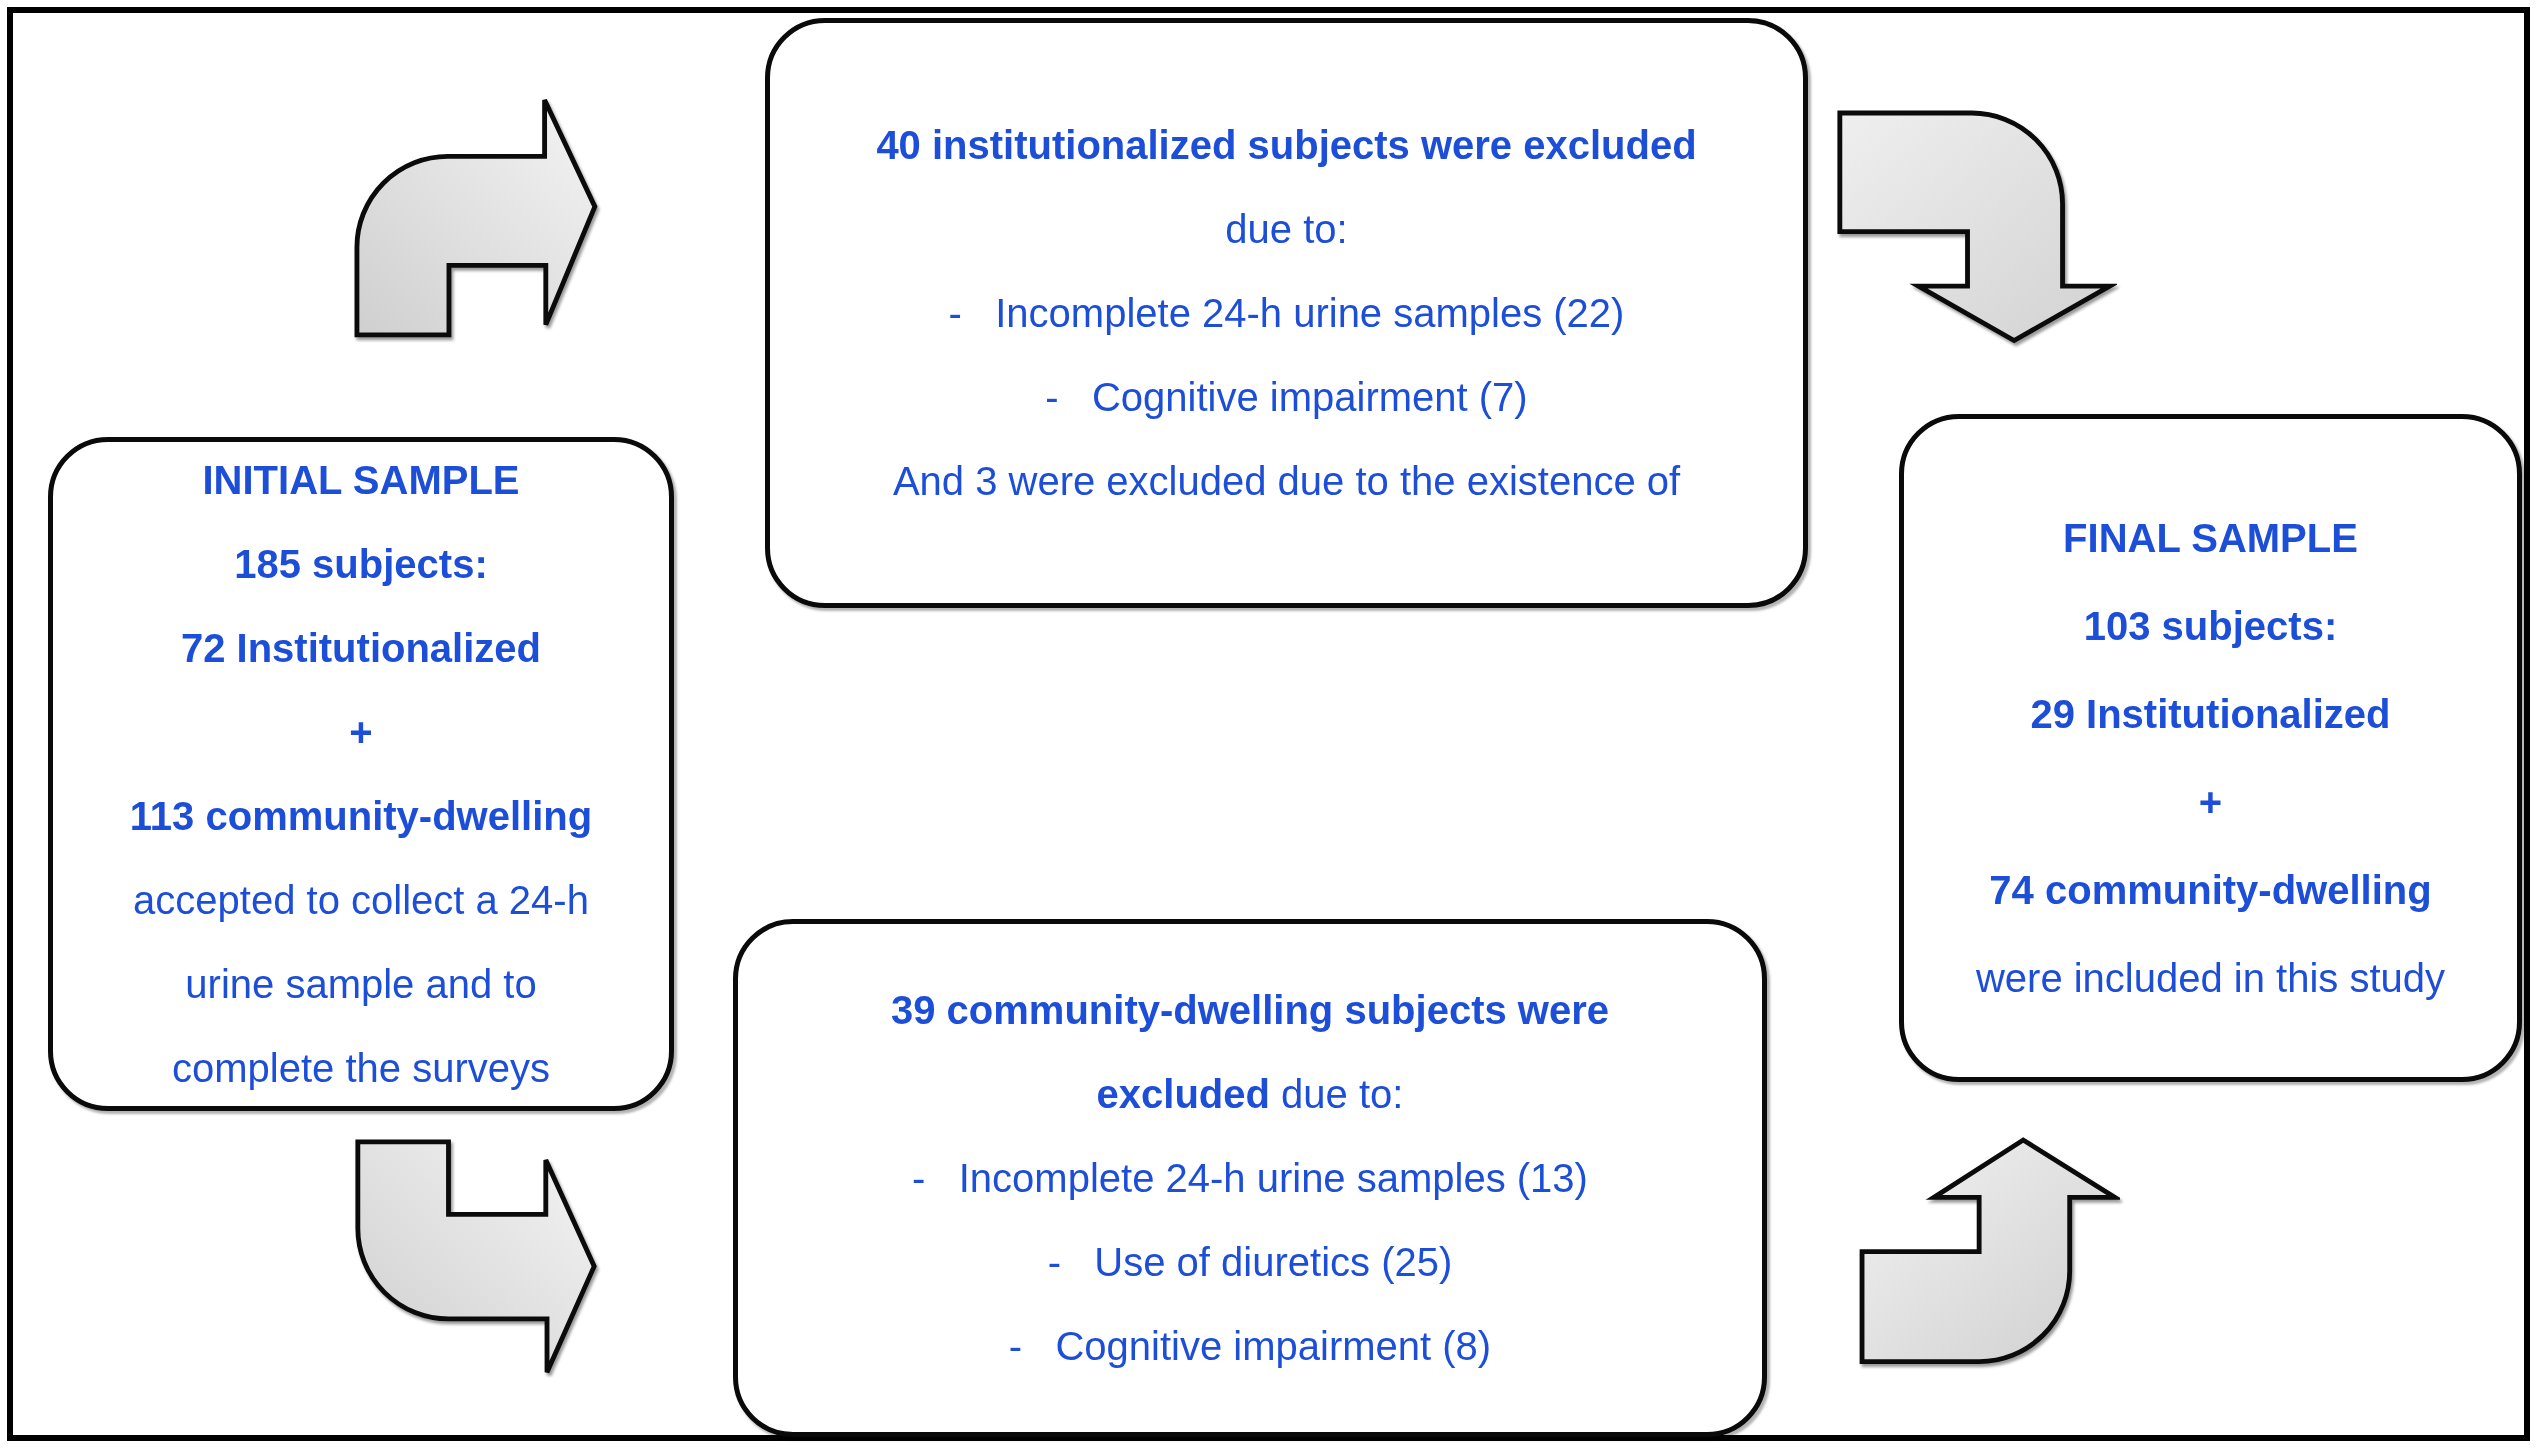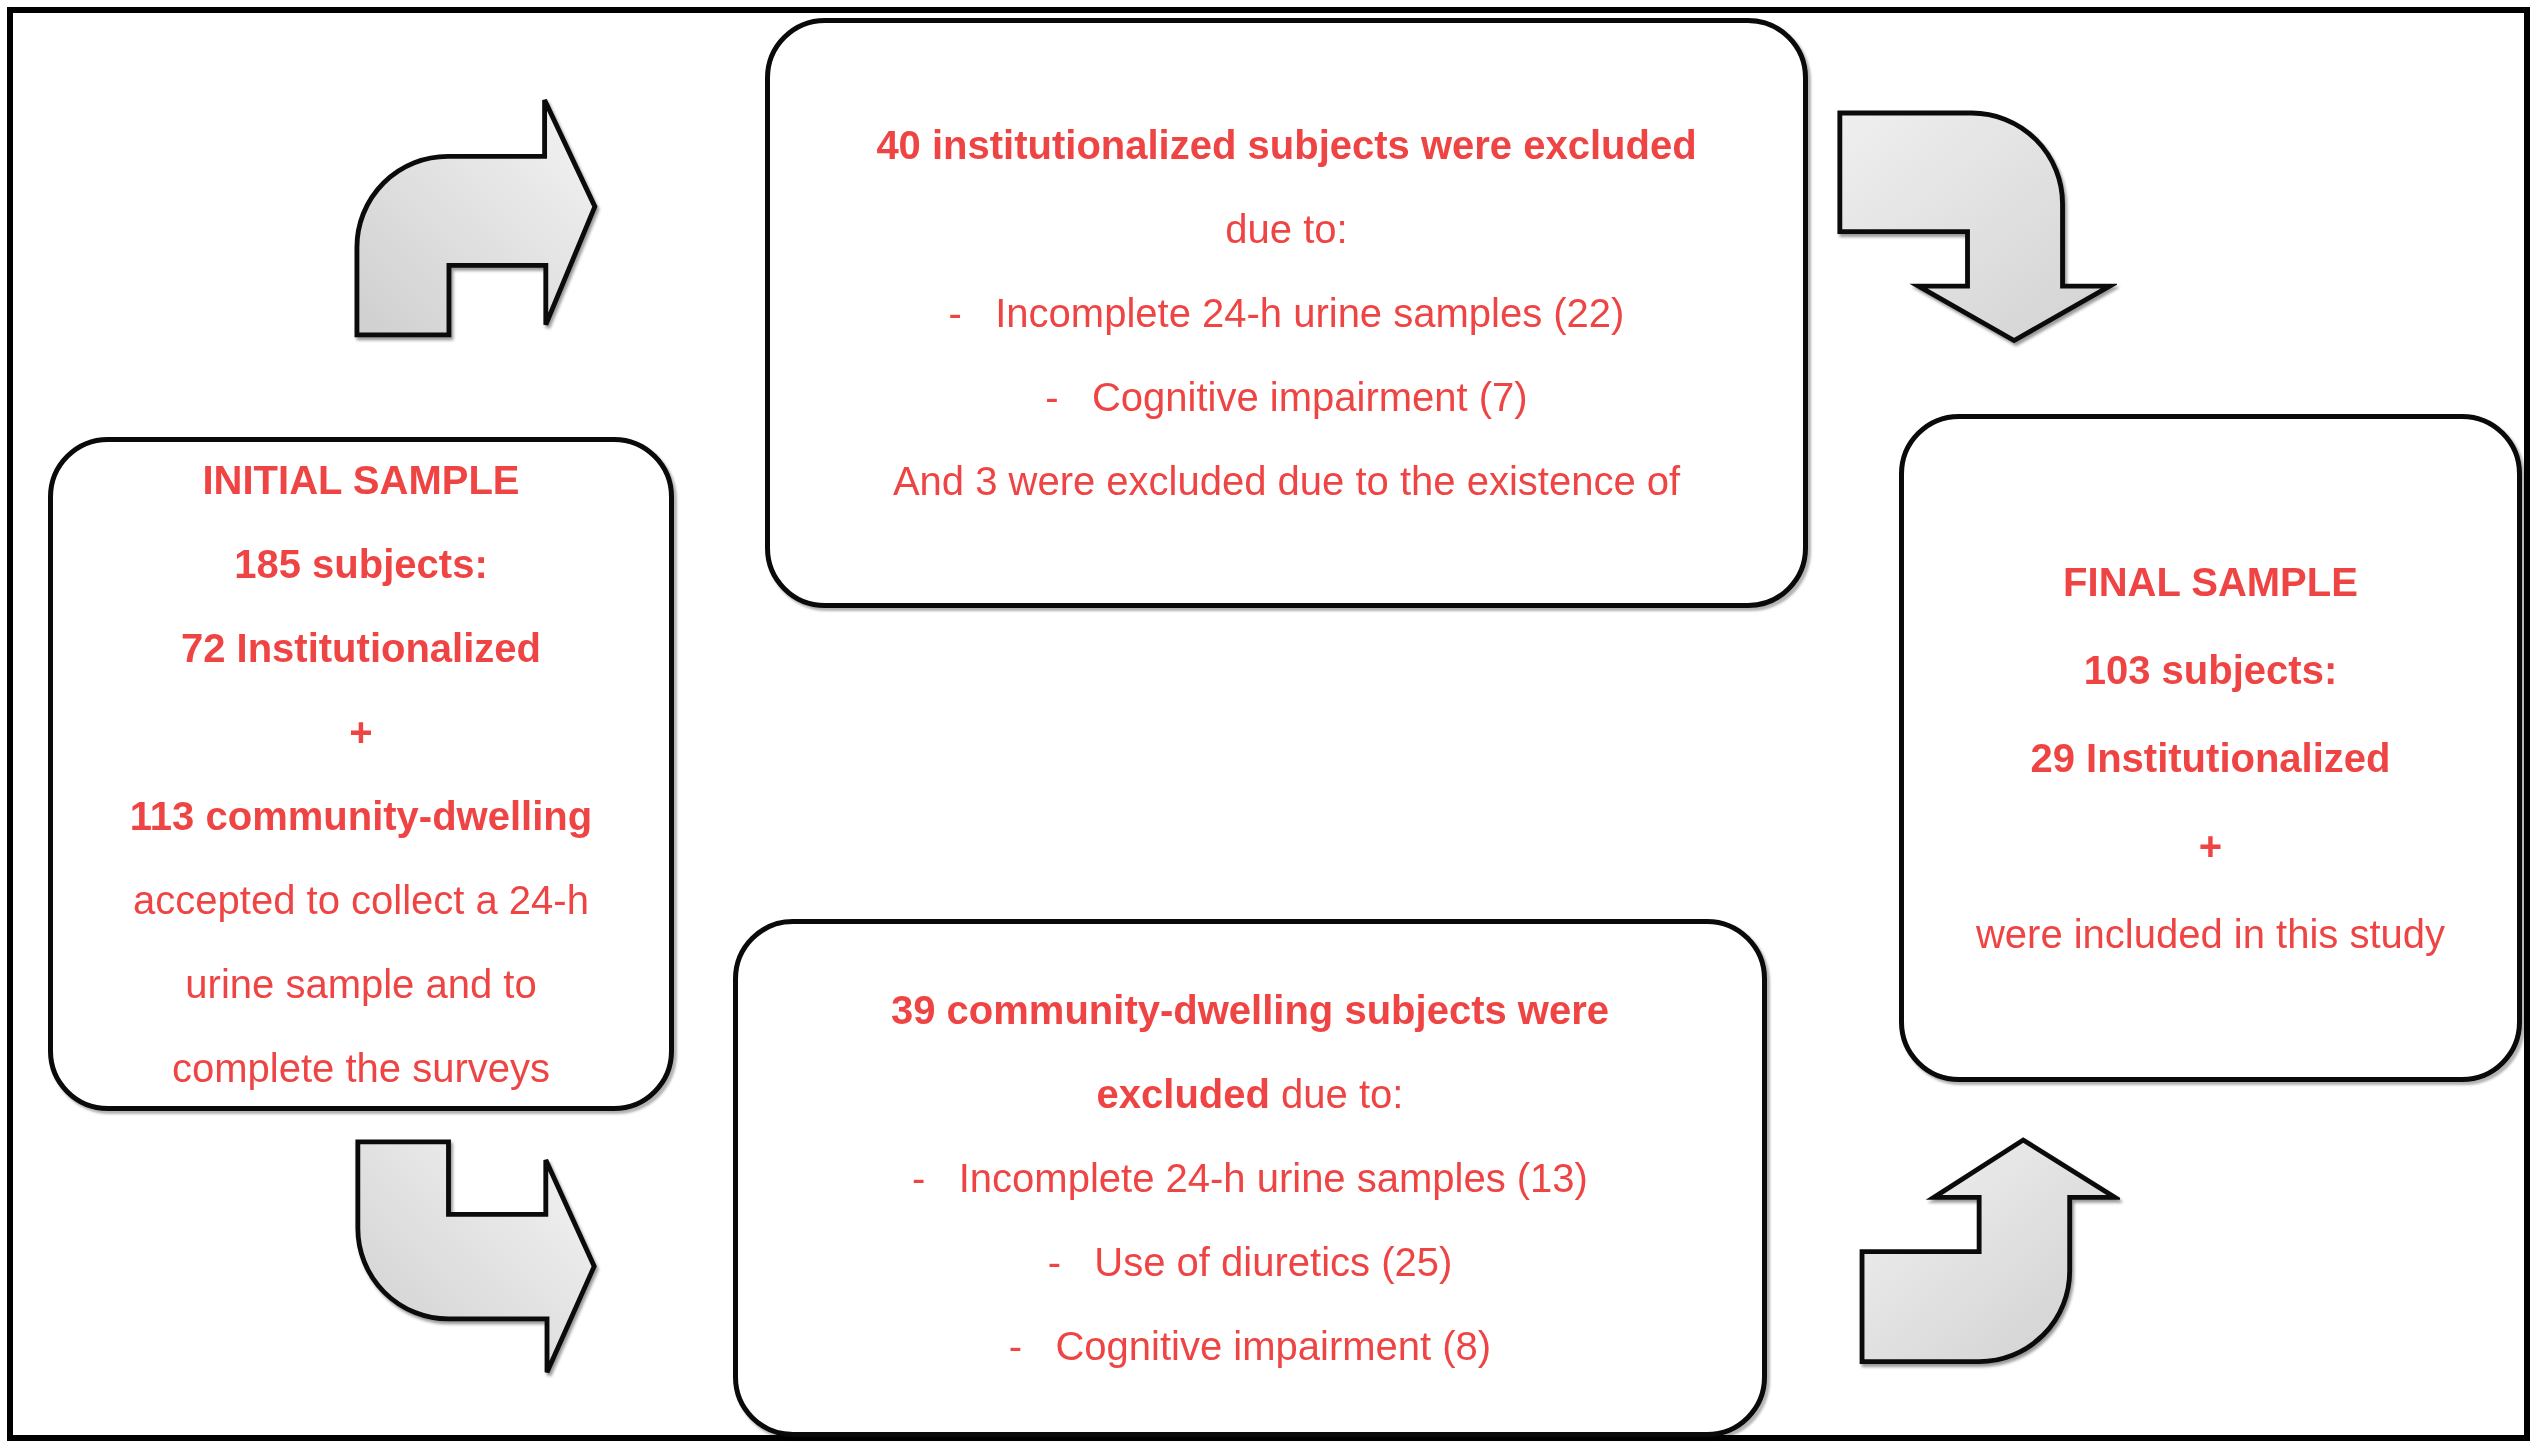--- a/index.html
+++ b/index.html
@@ -37,21 +37,21 @@
     align-items: center;
     text-align: center;
     box-sizing: border-box;
   }
   .line {
     font-size: 40px;
     line-height: 84px;
     height: 84px;
     white-space: nowrap;
     font-weight: 400;
-    color: #ef4444;
+    color: #1d4ed8;
   }
   .bold { font-weight: 700; }
 
   .box-initial   { left: 48px;   top: 417px;  width: 626px; height: 674px; margin-top: 20px; }
   .box-excl-top  { left: 765px; top: 18px;   width: 1043px; height: 590px;  }
   .box-excl-bot  { left: 733px; top: 919px; width: 1034px; height: 518px;  }
   .box-final     { left: 1899px; top: 414px;  width: 623px; height: 668px; padding-top: 19px; }
   .box-final .line { line-height: 88px; height: 88px; }
 
   .arrow {
@@ -95,20 +95,21 @@
     <div class="line">-&nbsp;&nbsp;&nbsp;Incomplete 24-h urine samples (13)</div>
     <div class="line">-&nbsp;&nbsp;&nbsp;Use of diuretics (25)</div>
     <div class="line">-&nbsp;&nbsp;&nbsp;Cognitive impairment (8)</div>
   </div>
 
   <div class="box box-final">
     <div class="line bold">FINAL SAMPLE</div>
     <div class="line bold">103 subjects:</div>
     <div class="line bold">29 Institutionalized</div>
     <div class="line bold">+</div>
+    <div class="line bold">74 community-dwelling</div>
     <div class="line">were included in this study</div>
   </div>
 
   <svg class="arrow" style="left:352px; top:94px;" width="249" height="247" viewBox="-8 -8 411 408">
     <defs>
       <linearGradient id="g1" x1="0" y1="1" x2="1" y2="0">
         <stop offset="0" stop-color="#cfcfcf"></stop>
         <stop offset="1" stop-color="#f4f4f4"></stop>
       </linearGradient>
     </defs>

